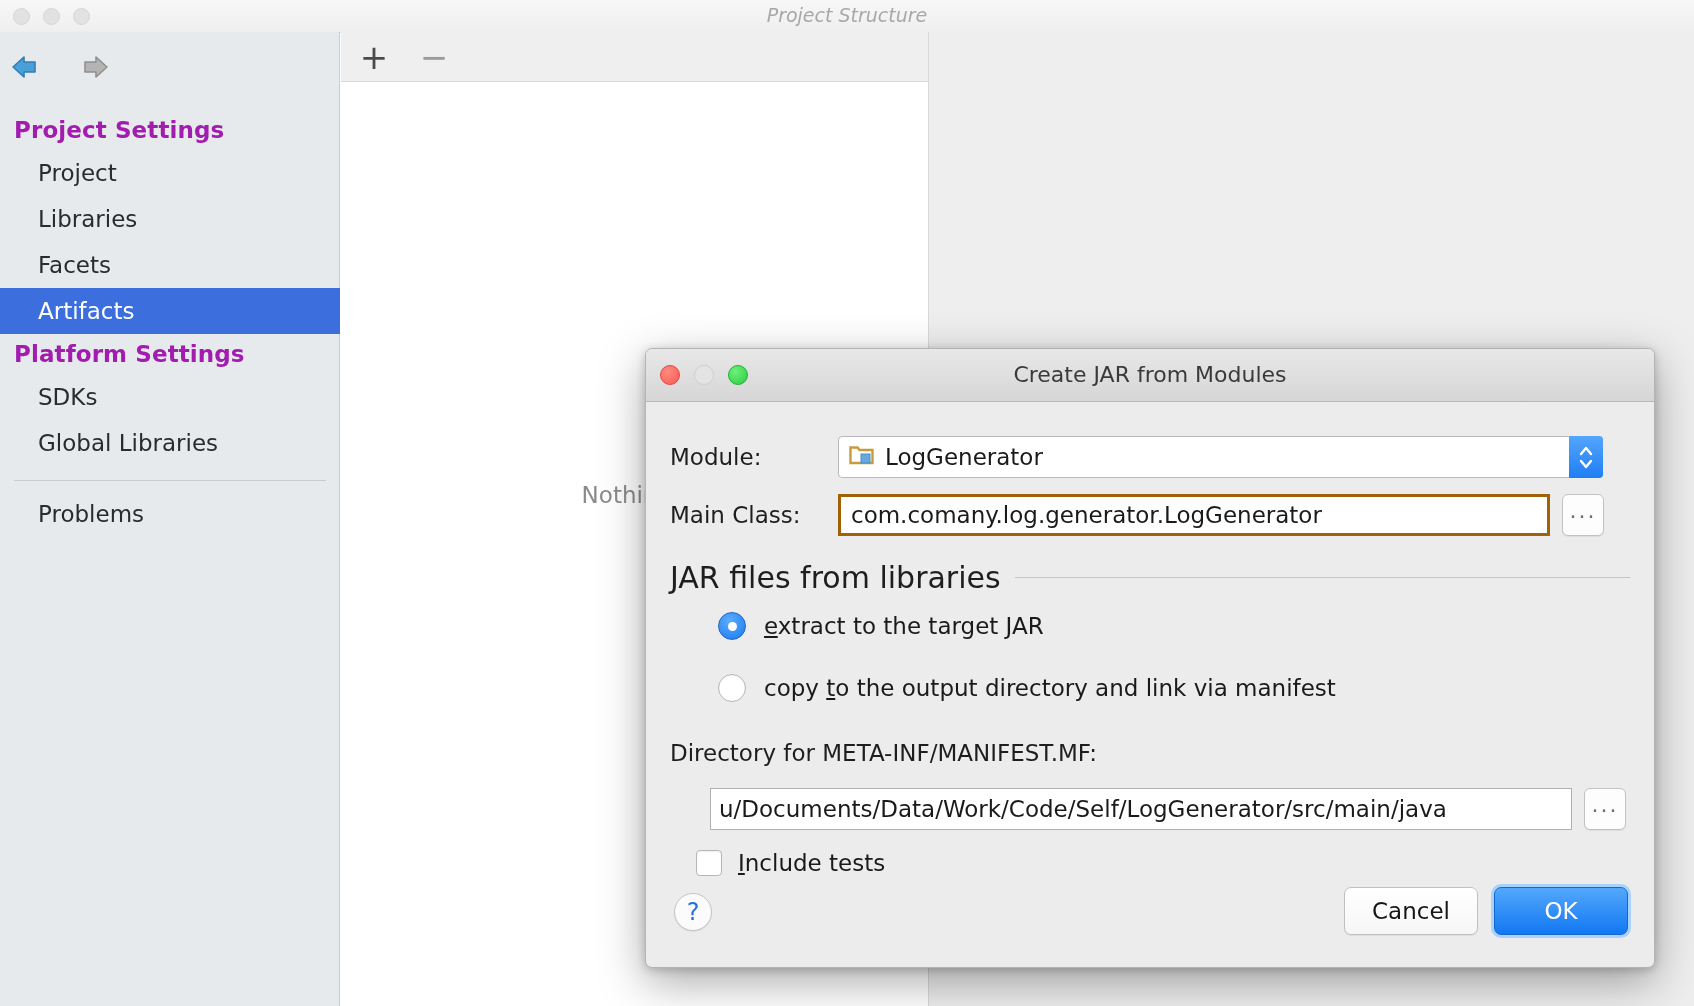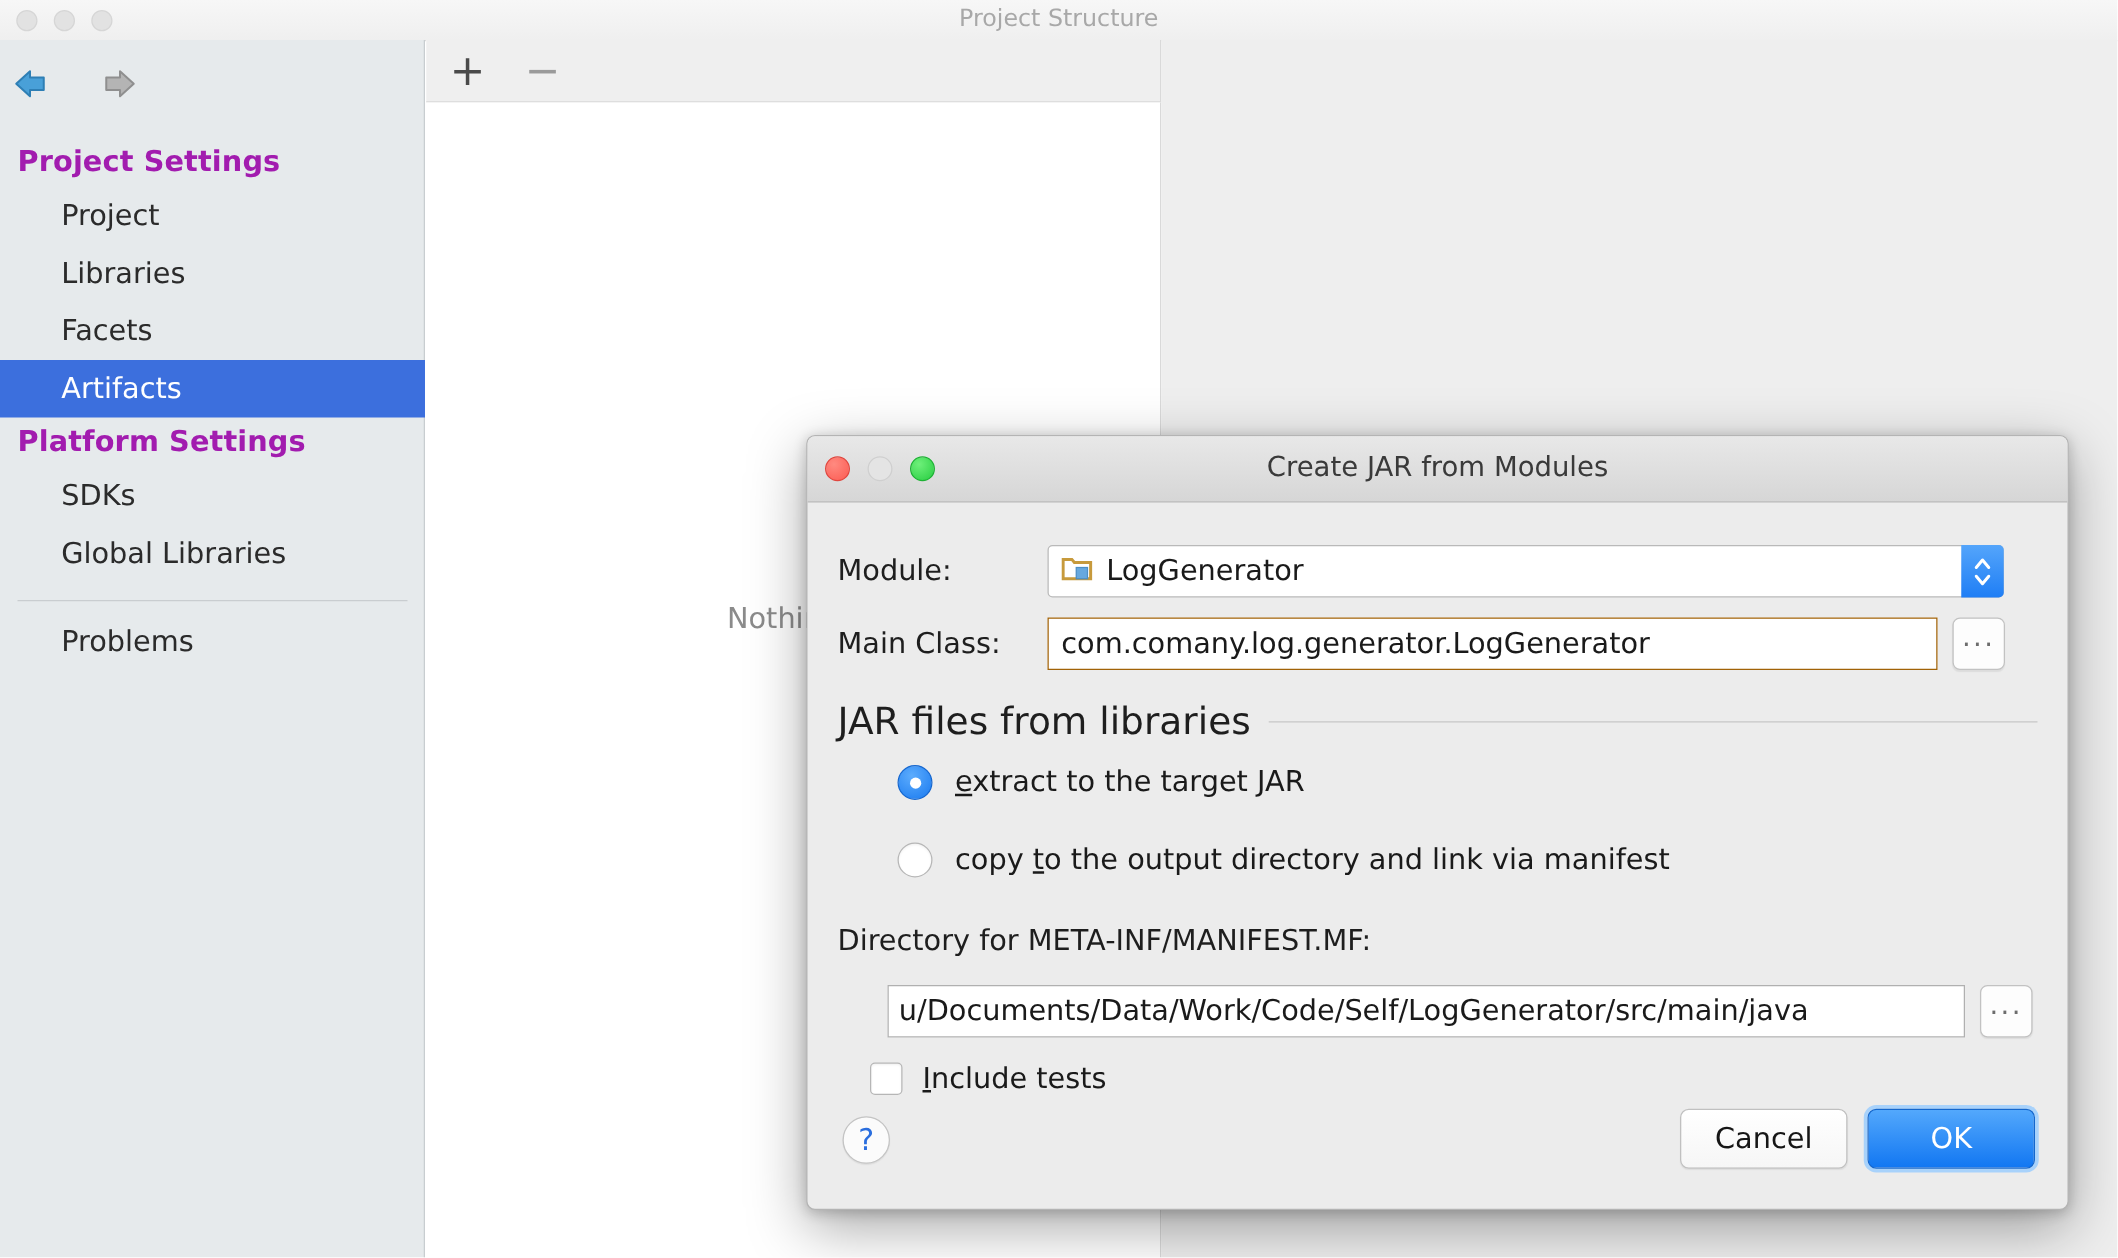--- a/index.html
+++ b/index.html
@@ -25,20 +25,21 @@
     background: #ffffff;
   }
 
   #window-titlebar {
     position: absolute;
     left: 0; top: 0;
     width: 1694px;
     height: 32px;
     background: linear-gradient(to bottom, #f7f7f7 0%, #efefef 100%);
     border-bottom: 1px solid #dcdcdc;
+    font-style: italic;
   }
   #window-title {
     position: absolute;
     left: 0; top: 0;
     width: 1694px;
     line-height: 31px;
     text-align: center;
     font-size: 19px;
     color: #a8a8a8;
     font-family: "DejaVu Sans", "Liberation Sans", sans-serif;
@@ -87,21 +88,21 @@
   .side-group {
     font-size: 23px;
     font-weight: bold;
     color: #a21caf;
     padding: 7px 0 7px 14px;
     letter-spacing: 0.1px;
   }
   .side-item {
     font-size: 23px;
     color: #2b2b2b;
-    padding: 8px 0 8px 49px;
+    padding: 8px 0 8px 38px;
     line-height: 30px;
     cursor: default;
   }
   .side-item.selected {
     background: #3c6fdd;
     color: #ffffff;
   }
   .side-sep {
     margin: 14px 14px 10px 14px;
     height: 1px;
@@ -257,21 +258,21 @@
   }
   .stepper-chevron { display:block; }
 
   
   #row-mainclass { left: 24px; top: 92px; width: 960px; }
   #mainclass-label { width: 168px; }
   #mainclass-input {
     width: 712px;
     height: 42px;
     background: #ffffff;
-    border: 1px solid #a16207;
+    border: 3px solid #a16207;
     box-sizing: border-box;
     display: flex;
     align-items: center;
     padding-left: 10px;
     font-size: 23px;
     color: #1a1a1a;
   }
   .browse-btn {
     width: 42px; height: 42px;
     margin-left: 12px;

